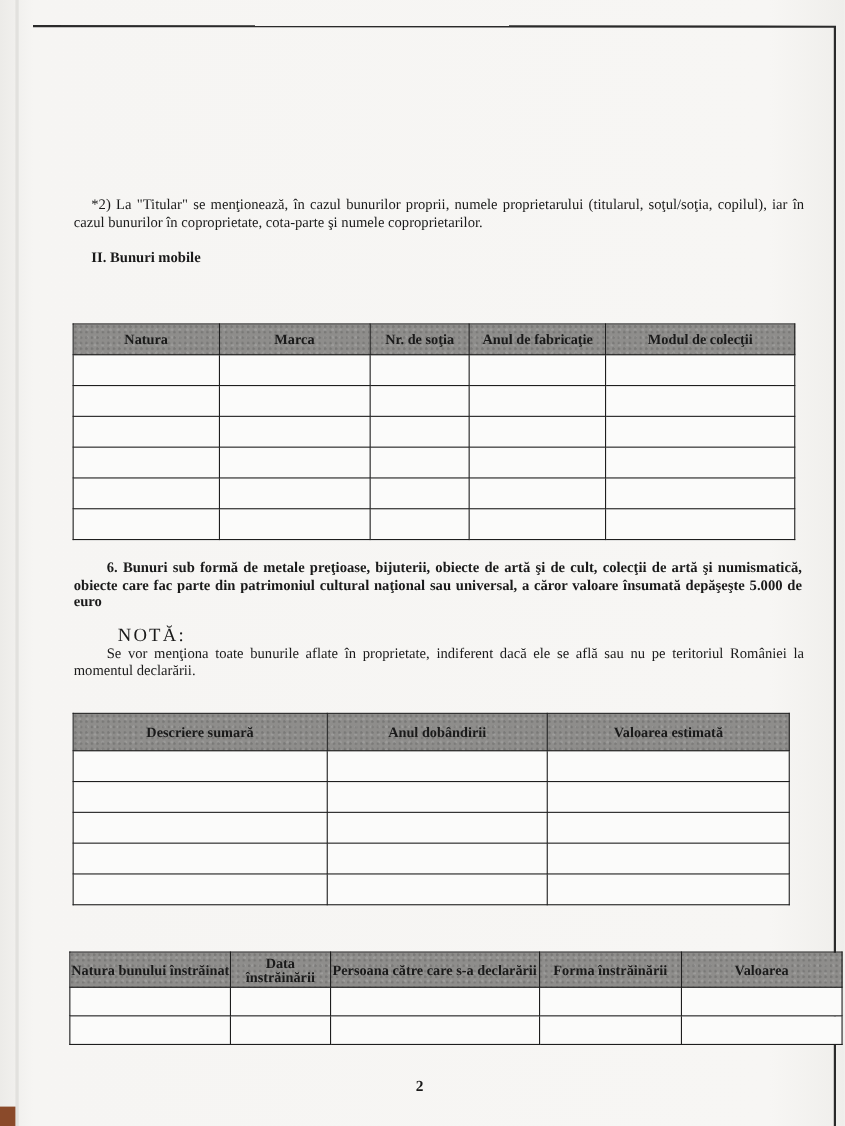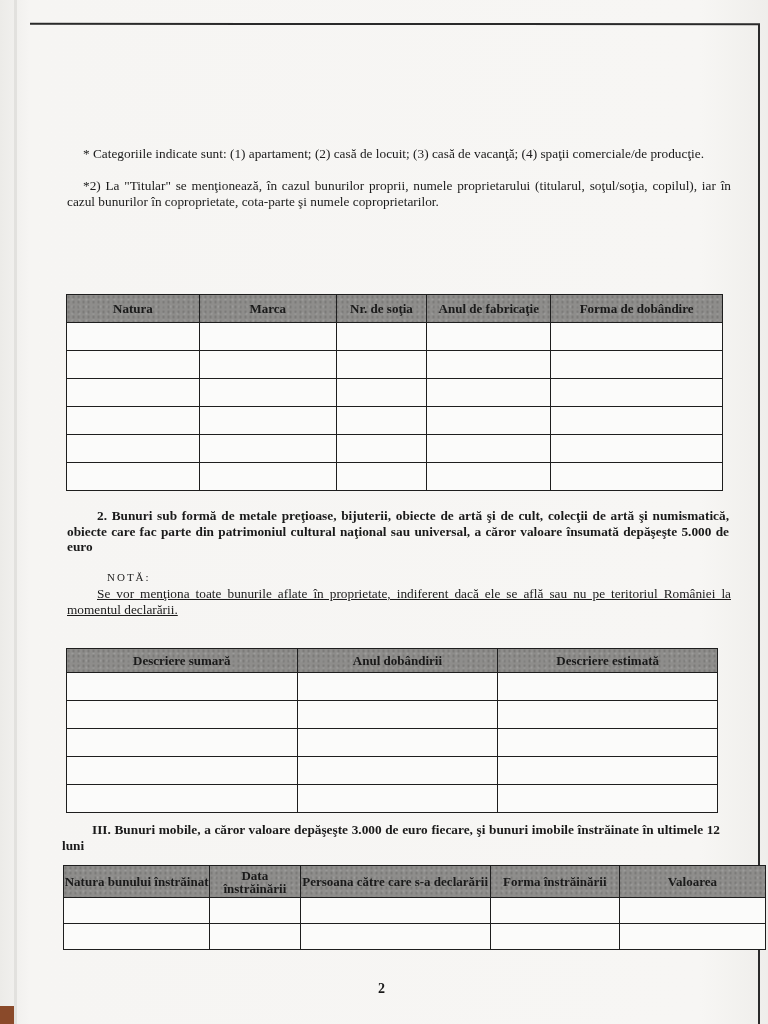--- a/index.html
+++ b/index.html
@@ -50,21 +50,21 @@
       position: absolute;
       font-size: 13.3px;
       line-height: 15.5px;
       text-align: justify;
     }
     .bold { font-weight: bold; }
     .indent { text-indent: 16px; }
     .indent2 { text-indent: 30px; }
     .nota-title {
       letter-spacing: 2px;
-      font-size: 11px;
+      font-size: 17px;
     }
     table.form-table {
       position: absolute;
       border-collapse: collapse;
       font-size: 13px;
     }
     table.form-table th, table.form-table td {
       border: 1.5px solid #1e1e1e;
       padding: 0;
     }
@@ -92,39 +92,39 @@
   </style>
 </head>
 <body>
 
 <div class="page">
   <div class="left-shadow"></div>
   <div class="top-rule"></div>
   <div class="right-rule"></div>
   <div class="corner-stain"></div>
 
-  <div class="text-block indent" style="left:67px; top:146px; width:664px;">* Categoriile indicate sunt: (1) apartament; (2) casă de locuit; (3) casă de vacanţă; (4) spaţii comerciale/de producţie.</div>
   <div class="text-block indent" style="left:67px; top:178px; width:664px;">*2) La "Titular" se menţionează, în cazul bunurilor proprii, numele proprietarului (titularul, soţul/soţia, copilul), iar în cazul bunurilor în coproprietate, cota-parte şi numele coproprietarilor.</div>
 
+  <div class="text-block bold" style="left:83px; top:226px; width:600px;">II. Bunuri mobile</div>
 
   <table class="form-table" style="left:66px; top:294px; width:657px;">
     <colgroup>
       <col style="width:133px">
         <col style="width:137px">
         <col style="width:91px">
         <col style="width:124px">
         <col style="width:172px">
     </colgroup>
     <thead>
       <tr style="height:28px;">
         <th>Natura</th>
         <th>Marca</th>
         <th>Nr. de soţia</th>
         <th>Anul de fabricaţie</th>
-        <th>Forma de dobândire</th>
+        <th>Modul de colecţii</th>
       </tr>
     </thead>
     <tbody>
       <tr style="height:28px;">
         <td></td>
         <td></td>
         <td></td>
         <td></td>
         <td></td>
       </tr>
@@ -159,35 +159,35 @@
       <tr style="height:28px;">
         <td></td>
         <td></td>
         <td></td>
         <td></td>
         <td></td>
       </tr>
     </tbody>
   </table>
 
-  <div class="text-block bold indent2" style="left:67px; top:508px; width:662px;">2. Bunuri sub formă de metale preţioase, bijuterii, obiecte de artă şi de cult, colecţii de artă şi numismatică, obiecte care fac parte din patrimoniul cultural naţional sau universal, a căror valoare însumată depăşeşte 5.000 de euro</div>
+  <div class="text-block bold indent2" style="left:67px; top:508px; width:662px;">6. Bunuri sub formă de metale preţioase, bijuterii, obiecte de artă şi de cult, colecţii de artă şi numismatică, obiecte care fac parte din patrimoniul cultural naţional sau universal, a căror valoare însumată depăşeşte 5.000 de euro</div>
   <div class="text-block nota-title" style="left:107px; top:570px;">NOTĂ:</div>
-  <div class="text-block indent2" style="left:67px; top:586px; width:664px;text-decoration:underline;">Se vor menţiona toate bunurile aflate în proprietate, indiferent dacă ele se află sau nu pe teritoriul României la momentul declarării.</div>
+  <div class="text-block indent2" style="left:67px; top:586px; width:664px;">Se vor menţiona toate bunurile aflate în proprietate, indiferent dacă ele se află sau nu pe teritoriul României la momentul declarării.</div>
 
   <table class="form-table" style="left:66px; top:648px; width:652px;">
     <colgroup>
       <col style="width:231px">
         <col style="width:201px">
         <col style="width:220px">
     </colgroup>
     <thead>
-      <tr style="height:24px;">
+      <tr style="height:34px;">
         <th>Descriere sumară</th>
         <th>Anul dobândirii</th>
-        <th>Descriere estimată</th>
+        <th>Valoarea estimată</th>
       </tr>
     </thead>
     <tbody>
       <tr style="height:28px;">
         <td></td>
         <td></td>
         <td></td>
       </tr>
       <tr style="height:28px;">
         <td></td>
@@ -205,21 +205,20 @@
         <td></td>
       </tr>
       <tr style="height:28px;">
         <td></td>
         <td></td>
         <td></td>
       </tr>
     </tbody>
   </table>
 
-  <div class="text-block bold indent2" style="left:62px; top:822px; width:658px;">III. Bunuri mobile, a căror valoare depăşeşte 3.000 de euro fiecare, şi bunuri imobile înstrăinate în ultimele 12 luni</div>
 
   <table class="form-table" style="left:63px; top:865px; width:703px;padding-left:28px;">
     <colgroup>
       <col style="width:136px">
         <col style="width:84px">
         <col style="width:177px">
         <col style="width:120px">
         <col style="width:136px">
     </colgroup>
     <thead>

